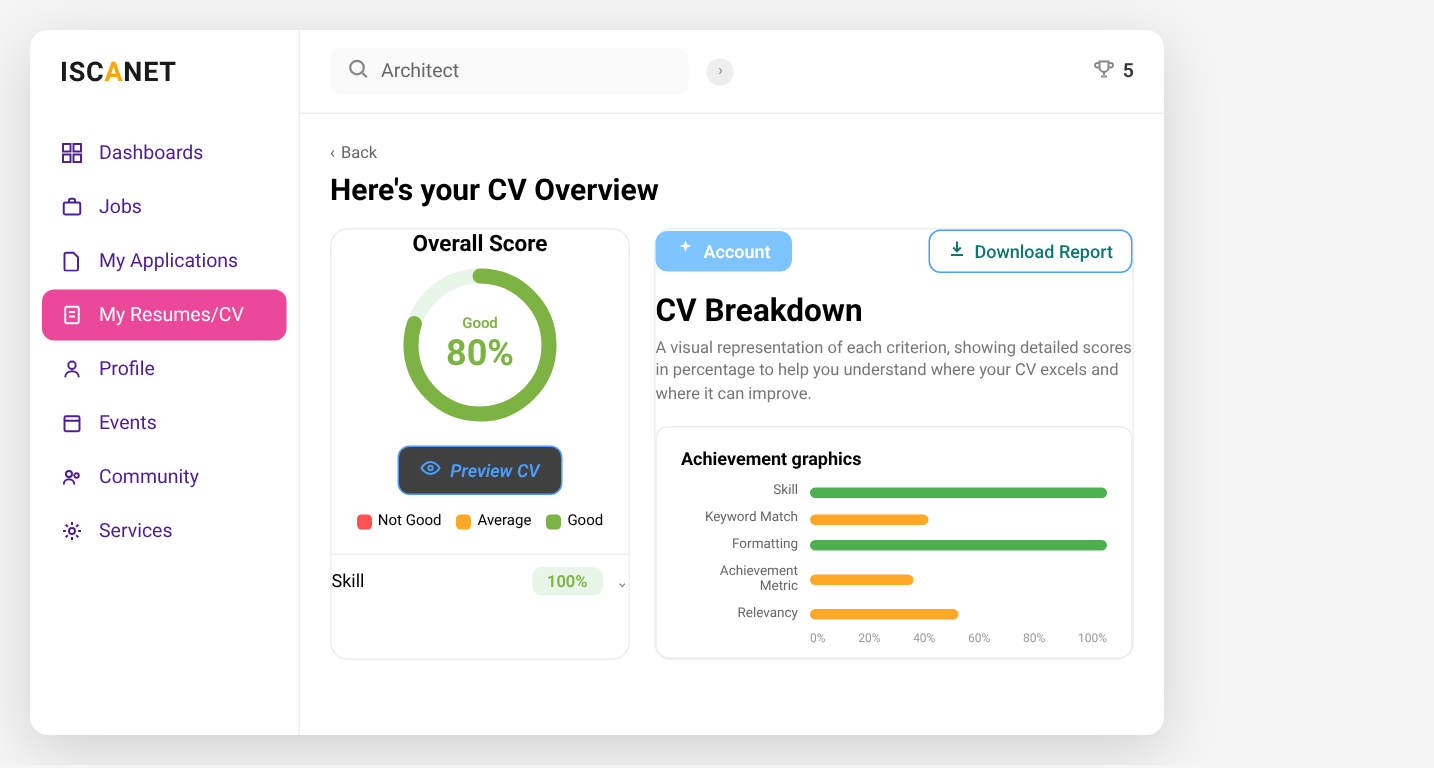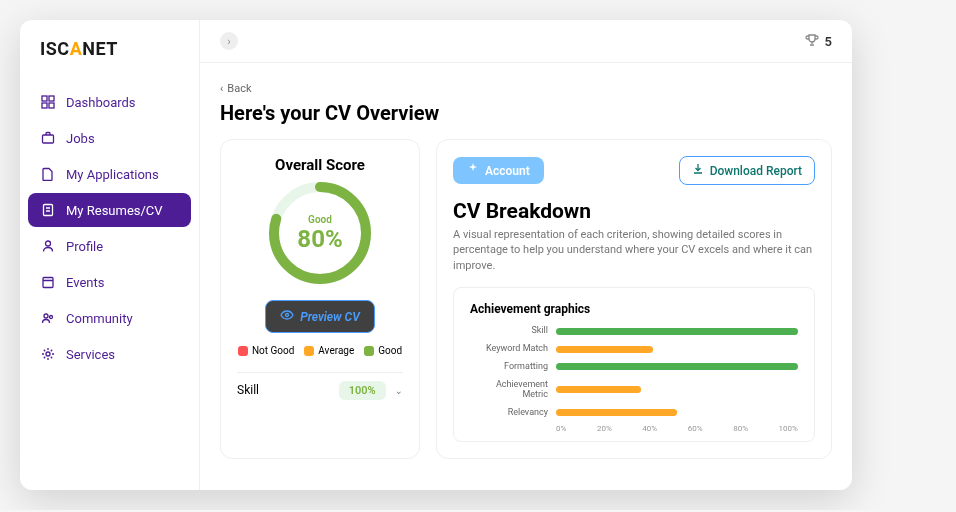--- a/index.html
+++ b/index.html
@@ -1,41 +1,41 @@
 <!DOCTYPE html>
 <html><head>
 <meta charset="utf-8">
 <style>
 * { margin: 0; padding: 0; box-sizing: border-box; font-family: -apple-system, BlinkMacSystemFont, 'Segoe UI', Roboto, sans-serif; }
 body { background: #f5f5f5; padding: 20px; }
-.app { width: 832px; height: 470px; background: #fff; border-radius: 12px; box-shadow: 0 10px 40px rgba(0,0,0,0.15); display: flex; overflow: hidden; }
+.app { width: 756px; height: 470px; background: #fff; border-radius: 12px; box-shadow: 0 10px 40px rgba(0,0,0,0.15); display: flex; overflow: hidden; }
 .sidebar { width: 180px; border-right: 1px solid #eee; display: flex; flex-direction: column; }
 .logo { padding: 18px 20px; font-size: 18px; font-weight: 700; letter-spacing: 0.5px; color: #1a1a1a; }
 .logo .accent2 { color: #ffa500; }
 .nav { padding: 8px 8px; display: flex; flex-direction: column; gap: 2px; }
 .nav-item { display: flex; align-items: center; gap: 10px; padding: 9px 12px; border-radius: 8px; font-size: 13px; color: #4c1d95; cursor: pointer; }
-.nav-item.active { background: #4c1d95; color: #fff; }
+.nav-item.active { background: #ec4899; color: #fff; }
 .nav-item .icn { width: 16px; height: 16px; display: flex; align-items: center; justify-content: center; flex-shrink: 0; }
 .main { flex: 1; display: flex; flex-direction: column; overflow: hidden; }
 .topbar { display: flex; align-items: center; gap: 12px; padding: 12px 20px; border-bottom: 1px solid #eee; }
 .search { flex: 1; display: flex; align-items: center; gap: 8px; padding: 6px 12px; background: #fafafa; border-radius: 8px; max-width: 300px; }
 .search input { border: none; background: transparent; outline: none; font-size: 13px; color: #666; flex: 1; }
 .clear-btn { width: 18px; height: 18px; border-radius: 50%; background: #eee; display: flex; align-items: center; justify-content: center; cursor: pointer; font-size: 10px; color: #888; }
 .spacer { flex: 1; }
 .points { display: flex; align-items: center; gap: 6px; font-size: 13px; font-weight: 600; color: #333; }
 .user { display: flex; align-items: center; gap: 8px; padding: 4px 10px 4px 4px; border: 1px solid #ddd; border-radius: 24px; cursor: pointer; }
 .avatar { width: 28px; height: 28px; border-radius: 50%; background: #f0f0f0; display: flex; align-items: center; justify-content: center; }
 .user-info { display: flex; flex-direction: column; line-height: 1.1; }
 .user-name { font-size: 11px; font-weight: 700; }
 .user-role { font-size: 9px; color: #888; }
 .content { flex: 1; padding: 14px 20px; overflow: hidden; }
 .back { display: inline-flex; align-items: center; gap: 4px; font-size: 11px; color: #666; cursor: pointer; margin-bottom: 6px; }
 .page-title { font-size: 20px; font-weight: 700; margin-bottom: 14px; }
 .panels { display: flex; gap: 16px; }
-.card { border: 1px solid #eee; border-radius: 12px; padding: 16px; }
+.card { border: 1px solid #eee; border-radius: 12px; }
 .score-card { width: 200px; text-align: center; }
 .score-title { font-size: 15px; font-weight: 700; margin-bottom: 4px; }
 .score-desc { font-size: 9px; color: #777; line-height: 1.4; margin-bottom: 12px; }
 .gauge { width: 110px; height: 110px; margin: 0 auto 12px; position: relative; }
 .gauge svg { transform: rotate(-90deg); }
 .gauge-text { position: absolute; top: 50%; left: 50%; transform: translate(-50%, -50%); text-align: center; }
 .gauge-label { font-size: 10px; color: #7cb342; font-weight: 600; }
 .gauge-pct { font-size: 24px; font-weight: 700; color: #7cb342; }
 .preview-btn { display: inline-flex; align-items: center; gap: 6px; padding: 7px 14px; border: 1px solid #4a9eff; border-radius: 8px; color: #4a9eff; font-size: 12px; font-weight: 600; cursor: pointer; background: #404040; margin-bottom: 12px; font-style: italic; }
 .legend { display: flex; justify-content: center; gap: 10px; font-size: 10px; margin-bottom: 16px; }
@@ -146,20 +146,27 @@
               <path d="M7 1v2M7 11v2M1 7h2M11 7h2M2.8 2.8l1.4 1.4M9.8 9.8l1.4 1.4M2.8 11.2l1.4-1.4M9.8 4.2l1.4-1.4"></path>
             </svg>
           </span>
         <span>Services</span>
       </div>
     </nav>
   </aside>
 
   <div class="main">
     <div class="topbar">
+      <div class="search">
+        <span><svg width="14" height="14" viewBox="0 0 14 14" fill="none" stroke="#888" stroke-width="1.5">
+              <circle cx="6" cy="6" r="4.5"></circle>
+              <line x1="9.5" y1="9.5" x2="12.5" y2="12.5"></line>
+            </svg></span>
+        <input type="text" value="Architect" style="">
+      </div>
       <div class="clear-btn">
         <span>›</span>
       </div>
       <div class="spacer"></div>
       <div class="points">
         <span><svg width="14" height="14" viewBox="0 0 14 14" fill="none" stroke="#888" stroke-width="1.3">
               <path d="M4 2h6v4a3 3 0 01-6 0V2z"></path>
               <path d="M4 3H2.5a1.5 1.5 0 000 3H4M10 3h1.5a1.5 1.5 0 010 3H10M7 9v2M5 12h4"></path>
             </svg></span>
         <span>5</span>

